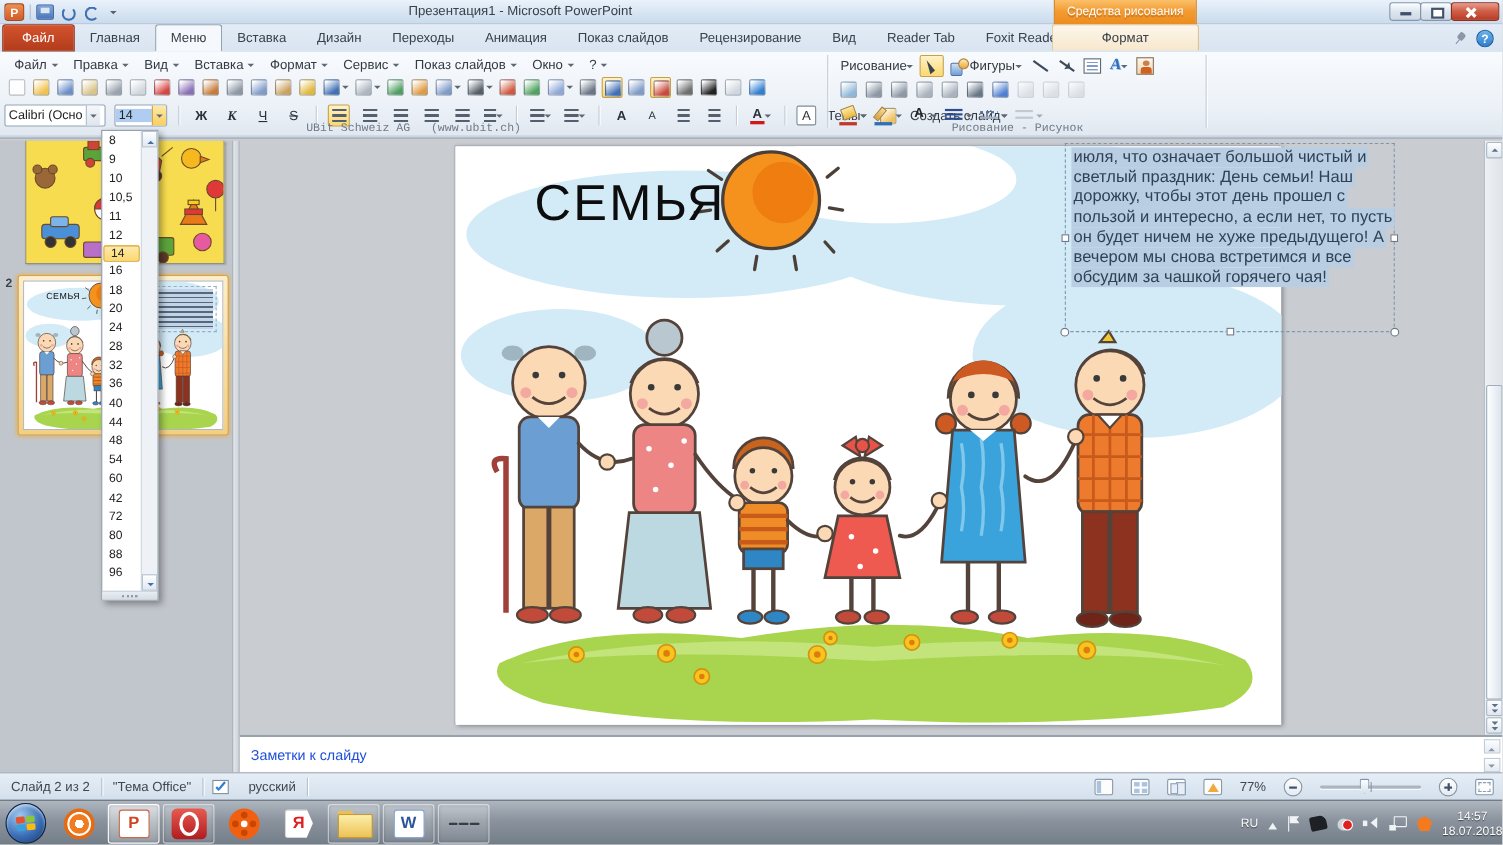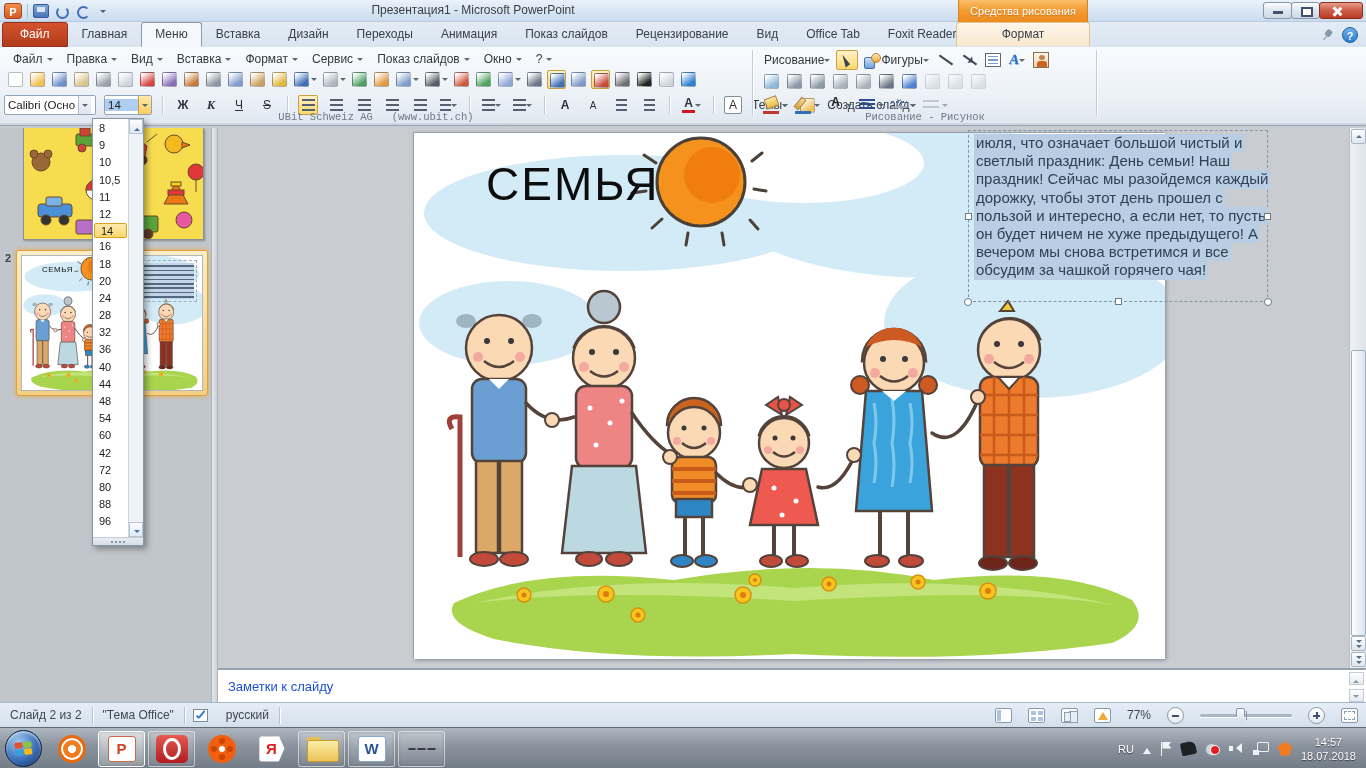--- a/index.html
+++ b/index.html
@@ -234,21 +234,21 @@
     box-shadow:0 -8px 0 #c84600,0 8px 0 #c84600,-8px 0 0 #c84600,8px 0 0 #c84600;}
   .ap-ya{background:#fff;border:1px solid #d8d8d8;color:#e02020;font-size:15px;clip-path:polygon(0 0,78% 0,100% 50%,78% 100%,0 100%);width:26px;}
   .ap-folder{width:30px;height:24px;position:relative;}
   .ap-folder:before{content:"";position:absolute;left:0;top:0;width:14px;height:6px;border-radius:2px 2px 0 0;background:#e8c05a;}
   .ap-folder:after{content:"";position:absolute;left:0;top:3px;width:30px;height:20px;border-radius:2px;
     background:linear-gradient(#fceea8,#ecc256);border:1px solid #c89a30;}
   .ap-word{background:#fff;border:1px solid #8aa8d0;color:#2b579a;font-size:15px;}
   .ap-rar{width:28px;height:26px;display:flex;gap:1px;}
   .ap-rar i{flex:1;border-radius:2px;border:1px solid #3a3a4a;}
   .rar1{background:linear-gradient(#8a6fb8,#5a4488);} .rar2{background:linear-gradient(#6fb86f,#3a7a3a);} .rar3{background:linear-gradient(#6f8fd0,#3a5a9a);}
-  .tray{position:absolute;right:0;top:0;height:41px;display:flex;align-items:center;gap:9px;padding-right:10px;color:#fff;
+  .tray{position:absolute;right:0;top:0;height:41px;display:flex;align-items:center;gap:9px;color:#fff;
     text-shadow:0 1px 1px rgba(0,0,0,.55);font-size:11px;}
   .tr-chevron{width:0;height:0;border:4px solid transparent;border-bottom:6px solid #f0f3f6;}
   .tr-flag{width:12px;height:14px;position:relative;}
   .tr-flag:before{content:"";position:absolute;left:1px;top:0;width:1.5px;height:14px;background:#f0f3f6;}
   .tr-flag:after{content:"";position:absolute;left:2.5px;top:0;width:9px;height:7px;background:#f0f3f6;clip-path:polygon(0 0,100% 0,70% 50%,100% 100%,0 100%);}
   .tr-black{width:15px;height:13px;background:#1d2125;border-radius:2px 6px 2px 2px;transform:rotate(-12deg);}
   .tr-warn{width:15px;height:13px;position:relative;}
   .tr-warn:before{content:"";position:absolute;left:0;top:1px;width:11px;height:11px;border-radius:50%;background:#cfd5db;border:1px solid #8a97a5;}
   .tr-warn:after{content:"";position:absolute;right:0;bottom:0;width:8px;height:8px;border-radius:50%;background:#e02020;border:1px solid #fff;}
   .tr-vol{width:15px;height:13px;position:relative;}
@@ -288,21 +288,21 @@
       <div class="tab file" data-interactable="true"><span data-interactable="false">Файл</span></div>
         <div class="tab" data-interactable="true"><span data-interactable="false">Главная</span></div>
         <div class="tab active" data-interactable="true"><span data-interactable="false">Меню</span></div>
         <div class="tab" data-interactable="true"><span data-interactable="false">Вставка</span></div>
         <div class="tab" data-interactable="true"><span data-interactable="false">Дизайн</span></div>
         <div class="tab" data-interactable="true"><span data-interactable="false">Переходы</span></div>
         <div class="tab" data-interactable="true"><span data-interactable="false">Анимация</span></div>
         <div class="tab" data-interactable="true"><span data-interactable="false">Показ слайдов</span></div>
         <div class="tab" data-interactable="true"><span data-interactable="false">Рецензирование</span></div>
         <div class="tab" data-interactable="true"><span data-interactable="false">Вид</span></div>
-        <div class="tab" data-interactable="true"><span data-interactable="false">Office Tab</span></div>
+        <div class="tab" data-interactable="true"><span data-interactable="false">Reader Tab</span></div>
         <div class="tab" data-interactable="true"><span data-interactable="false">Foxit Reader PDF</span></div>
     </div>
     <div class="tab contextual" data-interactable="true">
       <span data-interactable="false">Формат</span>
     </div>
     <div class="pinhelp" data-interactable="false">
       <span class="pin-ico" data-interactable="true"></span>
       <span class="help-ico" data-interactable="true">?</span>
     </div>
   </div>
@@ -868,21 +868,20 @@
                 <circle cx="574" cy="458" r="3"></circle>
             </g>
           </g>
         </g>
       </svg>
       <div class="slide-title" data-interactable="true">СЕМЬЯ</div>
       <div class="textbox" data-interactable="true">
         <div class="txt" data-interactable="false">
           <div class="tline" data-interactable="false">июля, что означает большой чистый и</div>
             <div class="tline" data-interactable="false">светлый праздник: День семьи! Наш</div>
-            <div class="tline" data-interactable="false">праздник! Сейчас мы разойдемся каждый</div>
             <div class="tline" data-interactable="false">дорожку, чтобы этот день прошел с</div>
             <div class="tline" data-interactable="false">пользой и интересно,  а если нет, то пусть</div>
             <div class="tline" data-interactable="false">он будет  ничем не хуже предыдущего!  А</div>
             <div class="tline" data-interactable="false">вечером мы снова встретимся  и все</div>
             <div class="tline" data-interactable="false">обсудим  за чашкой горячего чая!</div>
         </div>
         <span class="hdl sq" style="left:-4px;top:82px" data-interactable="true"></span>
         <span class="hdl sq" style="right:-4px;top:82px" data-interactable="true"></span>
         <span class="hdl circ" style="left:-5px;bottom:-5px" data-interactable="true"></span>
         <span class="hdl circ" style="right:-5px;bottom:-5px" data-interactable="true"></span>

